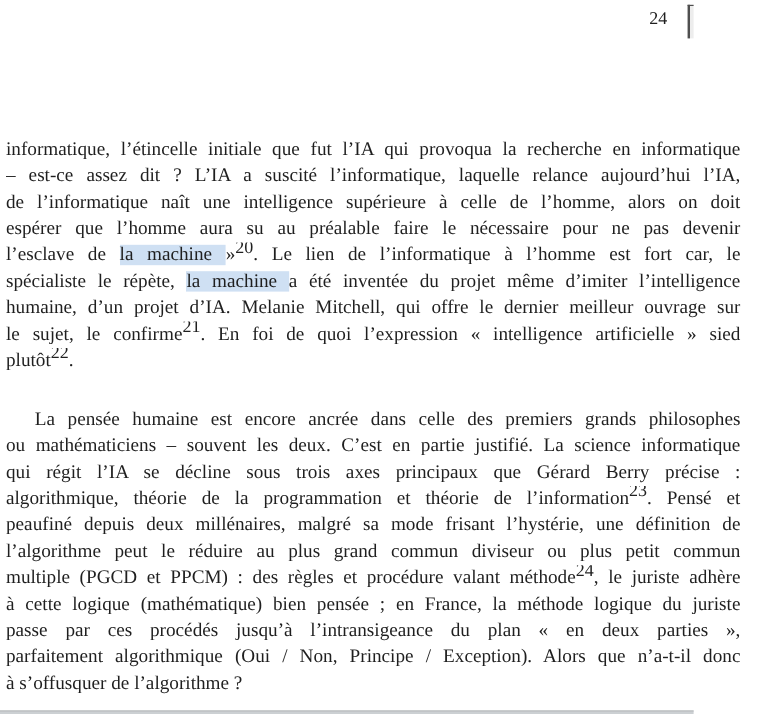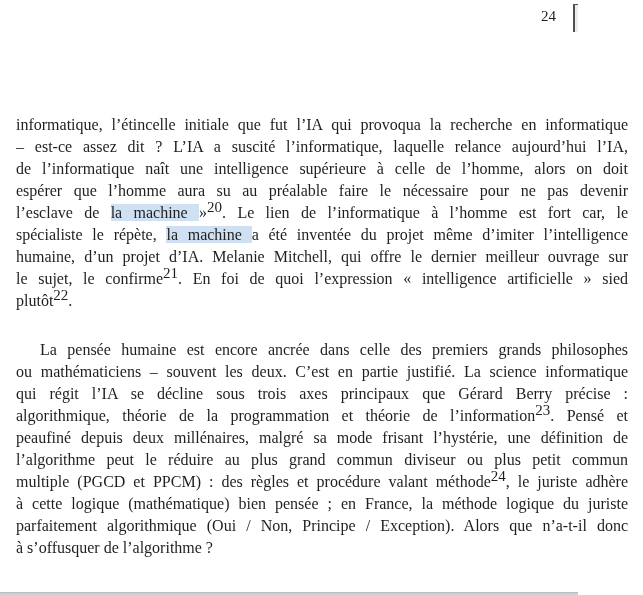--- a/index.html
+++ b/index.html
@@ -25,21 +25,21 @@
   .scroll-thumb {
     position: absolute;
     top: 4px; right: 0;
     width: 5px; height: 28px;
     background: #ededed;
     border-left: 2px solid var(--thumb-border, #4f4f4f);
     border-top: 1px solid var(--thumb-border, #4f4f4f);
   }
   .text-block {
     position: absolute;
-    top: 114px; left: 16px;
+    top: 114px; left: 5px;
     width: 612px;
   }
   .paragraph.spaced { margin-top: 27px; }
   .line {
     font-size: 16px;
     line-height: 22px;
     text-align: justify;
     text-align-last: justify;
     overflow: hidden;
     white-space: normal;
@@ -80,18 +80,19 @@
       </div>
       <div class="paragraph spaced">
         <div class="line indent"><span>La pensée humaine est encore ancrée dans celle des premiers grands philosophes</span></div>
         <div class="line"><span>ou mathématiciens – souvent les deux. C’est en partie justifié. La science informatique</span></div>
         <div class="line"><span>qui régit l’IA se décline sous trois axes principaux que Gérard Berry précise :</span></div>
         <div class="line"><span>algorithmique, théorie de la programmation et théorie de l’information</span><sup>23</sup><span>. Pensé et</span></div>
         <div class="line"><span>peaufiné depuis deux millénaires, malgré sa mode frisant l’hystérie, une définition de</span></div>
         <div class="line"><span>l’algorithme peut le réduire au plus grand commun diviseur ou plus petit commun</span></div>
         <div class="line"><span>multiple (PGCD et PPCM) : des règles et procédure valant méthode</span><sup>24</sup><span>, le juriste adhère</span></div>
         <div class="line"><span>à cette logique (mathématique) bien pensée ; en France, la méthode logique du juriste</span></div>
+        <div class="line"><span>passe par ces procédés jusqu’à l’intransigeance du plan « en deux parties »,</span></div>
         <div class="line"><span>parfaitement algorithmique (Oui / Non, Principe / Exception). Alors que n’a-t-il donc</span></div>
         <div class="line last"><span>à s’offusquer de l’algorithme ?</span></div>
       </div>
     </div>
   <div class="bottom-divider"></div>
 </div>
 
 </body></html>

